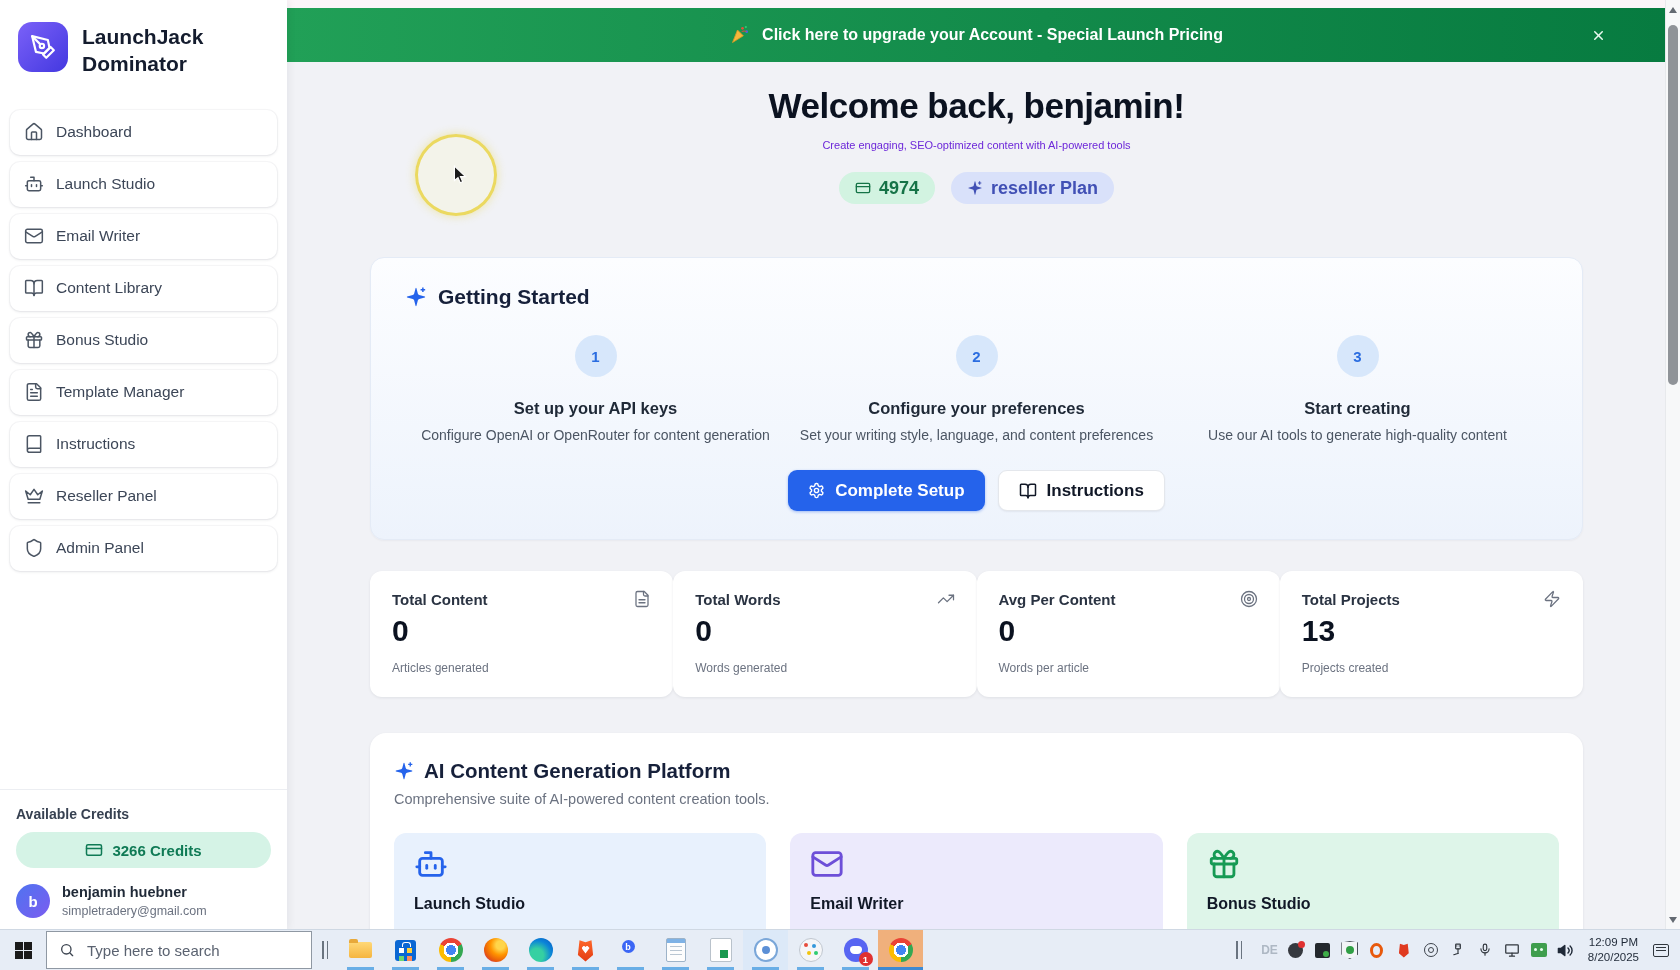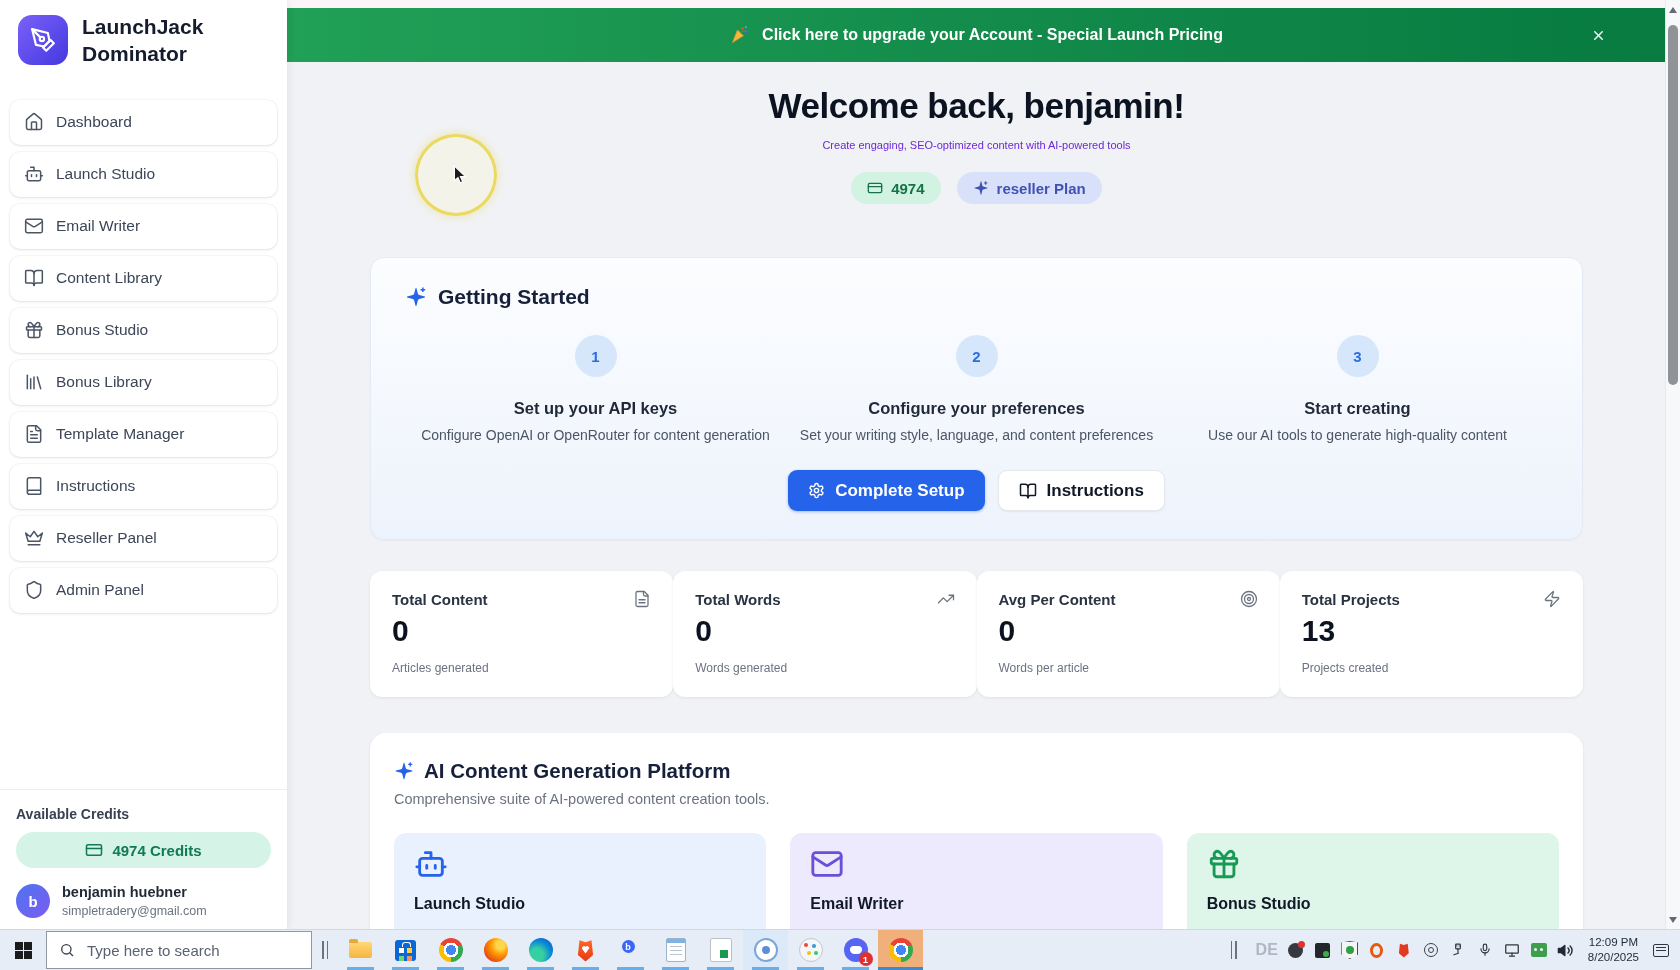--- a/index.html
+++ b/index.html
@@ -3,21 +3,21 @@
 <meta charset="utf-8">
 <style>
   html,body{margin:0;padding:0;overflow:hidden;background:#f1f2f6;
     font-family:"Liberation Sans","DejaVu Sans",sans-serif;}
   .stage{position:relative;width:1680px;height:970px;overflow:hidden;background:#f1f2f6;}
   svg{display:block}
 
   
   .sidebar{position:absolute;left:0;top:0;width:287px;height:930px;background:#fff;
     box-shadow:2px 0 8px rgba(15,23,42,.06);z-index:3;}
-  .logo-row{display:flex;align-items:center;gap:14px;padding:12px 18px 8px;}
+  .logo-row{display:flex;align-items:flex-start;gap:14px;padding:22px 18px 8px;}
   .logo-badge{width:50px;height:50px;border-radius:14px;flex:none;
     background:linear-gradient(135deg,#7b61f8 0%,#4338e0 100%);display:grid;place-items:center;}
   .app-title{font-size:21px;font-weight:700;color:#141c2e;line-height:1.28;padding-top:2px;}
   .nav{padding:24px 10px 0;}
   .nav-item{display:flex;align-items:center;gap:12px;height:45px;padding:0 14px;margin-bottom:7px;
     border-radius:10px;background:#fff;cursor:pointer;
     box-shadow:0 1px 3px rgba(20,30,50,.10),0 0 0 1px rgba(20,30,50,.03);}
   .nav-item .lbl{font-size:15.5px;font-weight:500;color:#3c4657;}
   .nav-icon{color:#4b5563;flex:none}
   .sidebar-bottom{position:absolute;left:0;right:0;bottom:0;padding:16px 16px 12px;border-top:1px solid #eceef2;background:#fff;}
@@ -38,21 +38,21 @@
     display:flex;align-items:center;justify-content:center;gap:12px;color:#fff;}
   .banner-text{font-size:16px;font-weight:600;}
   .banner-close{position:absolute;right:55px;top:50%;transform:translateY(-50%);width:26px;height:26px;
     display:grid;place-items:center;cursor:pointer;color:#eafaf0;}
 
   .hero{position:absolute;top:86px;left:0;right:0;text-align:center;}
   .hero h1{margin:0;font-size:35px;font-weight:800;color:#0b1220;letter-spacing:-.5px;}
   .hero .sub{margin-top:13px;font-size:11px;color:#6d28d9;}
   .badges{margin-top:21px;display:flex;justify-content:center;gap:16px;}
   .pill{height:32px;padding:0 16px;border-radius:16px;display:inline-flex;align-items:center;gap:8px;
-    font-size:15px;font-weight:600;}
+    font-size:18px;font-weight:600;}
   .pill.green{background:#d2f3e1;color:#157347;}
   .pill.blue{background:#d9e1fa;color:#4150b5;}
 
   .cursor-halo{position:absolute;left:128px;top:134px;width:76px;height:76px;border-radius:50%;
     border:3px solid rgba(233,212,72,.85);background:rgba(252,246,200,.25);
     box-shadow:0 0 10px rgba(233,212,72,.45);}
   .cursor-halo svg{position:absolute;left:34px;top:28px;}
 
   .gs-card{position:absolute;left:83px;top:257px;width:1213px;height:283px;box-sizing:border-box;
     background:linear-gradient(180deg,#fcfdff 0%,#edf3fc 100%);border:1px solid #e4ebf6;border-radius:14px;
@@ -110,21 +110,21 @@
     font-family:"Liberation Sans","DejaVu Sans",sans-serif;}
   .search-box input::placeholder{color:#5a6270;opacity:1;}
   .grip{display:flex;gap:3px;margin:0 10px;} .grip i{display:block;width:1.5px;height:18px;background:#6a7480;}
   .tb-apps{display:flex;}
   .tb-app{width:45px;height:40px;display:grid;place-items:center;position:relative;cursor:pointer;}
   .tb-app.running::after{content:"";position:absolute;bottom:0;left:9px;right:9px;height:3px;background:#69aee6;}
   .tb-app.hl-light{background:#dce9f8;}
   .tb-app.hl-active{background:#f0b07c;}
   .tb-app.hl-active::after{left:0;right:0;background:#3f89d1;}
   .tray{margin-left:auto;display:flex;align-items:center;gap:9px;padding-right:10px;}
-  .tray-lang{font-size:16px;color:#aeb8c4;font-weight:600;cursor:pointer;}
+  .tray-lang{font-size:12px;color:#aeb8c4;font-weight:600;cursor:pointer;}
   .tray-ic{display:grid;place-items:center;width:18px;height:18px;cursor:pointer;}
   .clock{text-align:center;font-size:11.5px;line-height:1.3;color:#1f2937;cursor:pointer;padding:0 4px;}
 
   
   .icon-folder{width:23px;height:16px;background:linear-gradient(180deg,#ffd877,#f5b53f);border-radius:2px;position:relative;}
   .icon-folder::before{content:"";position:absolute;top:-3px;left:0;width:9px;height:4px;background:#e8a93a;border-radius:2px 2px 0 0;}
   .icon-store{width:21px;height:21px;background:#0a67d3;border-radius:3px;position:relative;}
   .icon-store::before{content:"";position:absolute;left:4px;top:8px;width:5px;height:5px;background:#fff;box-shadow:8px 0 0 #ffd13c,0 8px 0 #6fd66f,8px 8px 0 #ff8c5a;}
   .icon-store::after{content:"";position:absolute;left:7px;top:2px;width:7px;height:4px;border:1.5px solid #fff;border-bottom:0;border-radius:3px 3px 0 0;}
   .chromeball{width:24px;height:24px;border-radius:50%;
@@ -243,31 +243,20 @@
               <path d="M12 8v13"></path>
               <path d="M19 12v7a2 2 0 0 1-2 2H7a2 2 0 0 1-2-2v-7"></path>
               <path d="M7.5 8a2.5 2.5 0 0 1 0-5C9 3 12 8 12 8s3-5 4.5-5a2.5 2.5 0 0 1 0 5"></path>
             </svg>
           </span>
         <span class="lbl">Bonus Studio</span>
       </div>
       <div class="nav-item">
         <span class="nav-icon">
             <svg width="20" height="20" viewBox="0 0 24 24" fill="none" stroke="currentColor" stroke-width="1.8" stroke-linecap="round" stroke-linejoin="round">
-              <path d="m16 6 4 14"></path>
-              <path d="M12 6v14"></path>
-              <path d="M8 8v12"></path>
-              <path d="M4 4v16"></path>
-            </svg>
-          </span>
-        <span class="lbl">Bonus Library</span>
-      </div>
-      <div class="nav-item">
-        <span class="nav-icon">
-            <svg width="20" height="20" viewBox="0 0 24 24" fill="none" stroke="currentColor" stroke-width="1.8" stroke-linecap="round" stroke-linejoin="round">
               <path d="M15 2H6a2 2 0 0 0-2 2v16a2 2 0 0 0 2 2h12a2 2 0 0 0 2-2V7Z"></path>
               <path d="M14 2v4a2 2 0 0 0 2 2h4"></path>
               <path d="M10 9H8"></path>
               <path d="M16 13H8"></path>
               <path d="M16 17H8"></path>
             </svg>
           </span>
         <span class="lbl">Template Manager</span>
       </div>
       <div class="nav-item">
@@ -299,21 +288,21 @@
 
     <div class="sidebar-bottom">
       <div class="credits-label">Available Credits</div>
       <div class="credits-pill">
         <span>
             <svg width="18" height="18" viewBox="0 0 24 24" fill="none" stroke="#0f7a55" stroke-width="2" stroke-linecap="round">
               <rect x="2" y="5" width="20" height="14" rx="2"></rect>
               <line x1="2" y1="10" x2="22" y2="10"></line>
             </svg>
           </span>
-        <span>4974 Credits</span>
+        <span>3266 Credits</span>
       </div>
       <div class="user-row">
         <div class="avatar">b</div>
         <div>
           <div class="user-name">benjamin huebner</div>
           <div class="user-email">simpletradery@gmail.com</div>
         </div>
       </div>
     </div>
   </aside>

